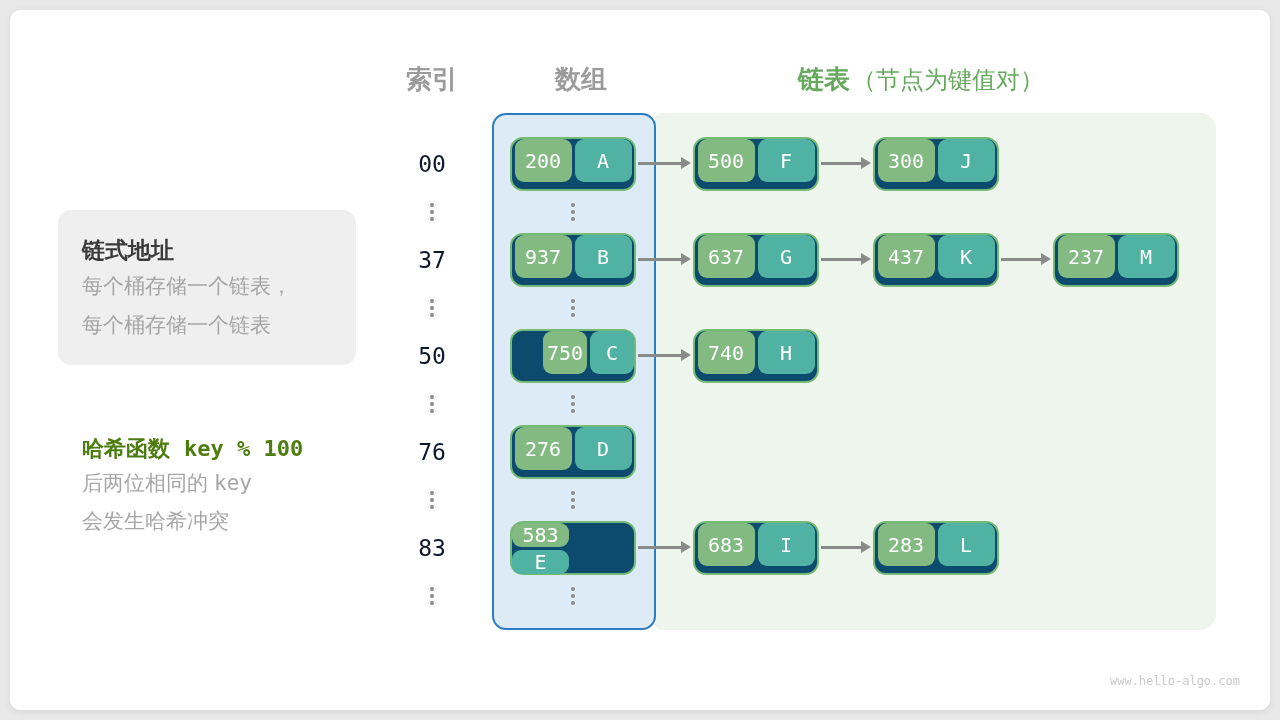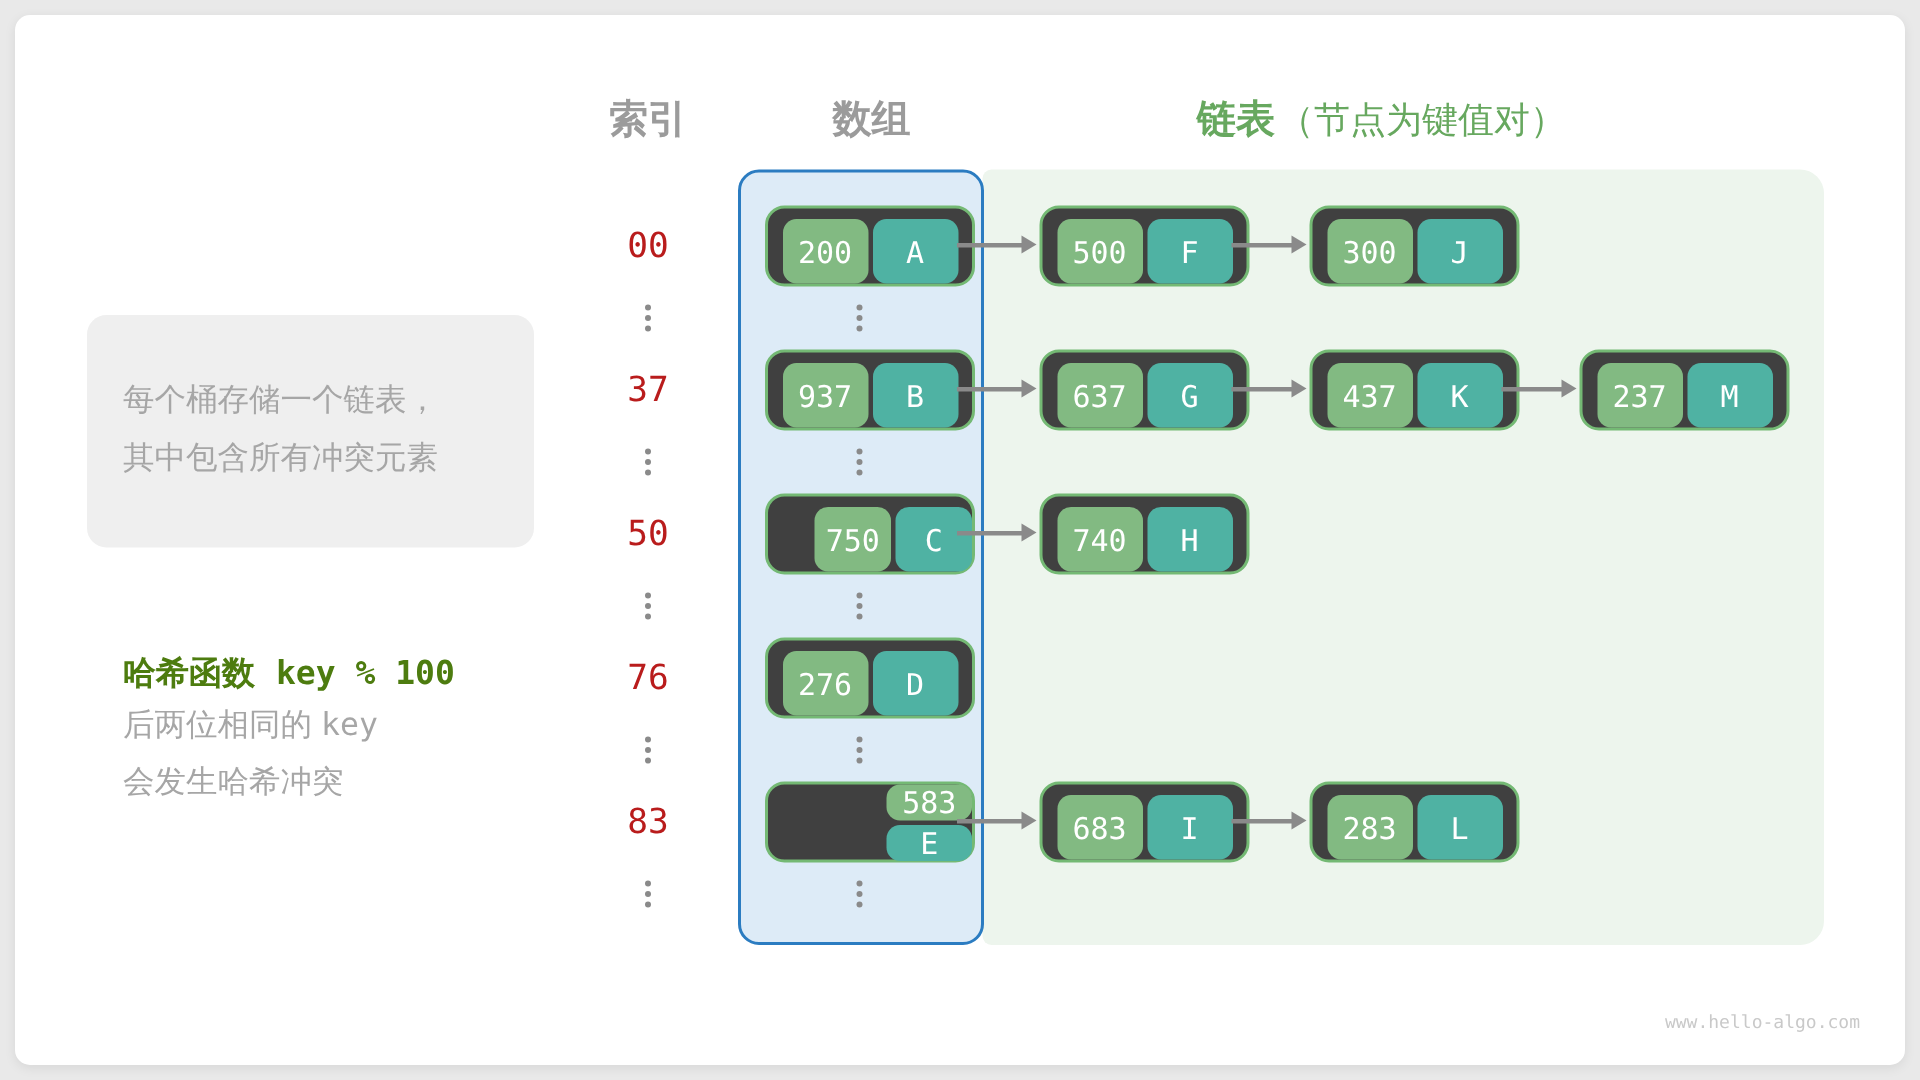--- a/index.html
+++ b/index.html
@@ -32,27 +32,27 @@
   }
   .array-box{
     left:482px;top:103px;width:164px;height:517px;
     background:#ddebf7;border:2.5px solid #2b7cc1;border-radius:14px;
     box-sizing:border-box;
   }
 
   
   .idx{
     position:absolute;transform:translate(-50%,-50%);
-    font-family:"DejaVu Sans Mono",monospace;font-size:23px;color:#b91c1c;
+    font-family:"DejaVu Sans Mono",monospace;font-size:23px;color:#0f172a;
     white-space:nowrap;
   }
   .node{
-    position:absolute;width:140px;height:54px;box-sizing:border-box;
-    background:#404040;border:2px solid #74b974;border-radius:13px;
-    display:flex;align-items:flex-end;justify-content:center;gap:3px;
+    position:absolute;width:126px;height:54px;box-sizing:border-box;
+    background:#0c4a6e;border:2px solid #74b974;border-radius:13px;
+    display:flex;align-items:flex-start;justify-content:center;gap:3px;
   }
   .cell{
     width:57px;height:43px;border-radius:9px;color:#ffffff;
     display:flex;align-items:center;justify-content:center;
     font-family:"DejaVu Sans Mono",monospace;font-size:20px;
   }
   .cell.key{background:#82ba82;}
   .cell.val{background:#4fb2a3;}
   .arrow{position:absolute;height:3px;background:#8a8a8a;}
   .arrow::after{
@@ -211,22 +211,23 @@
         <i></i>
       </div>
       <div class="dots" style="left: 563px; top: 586px;">
         <i></i>
         <i></i>
         <i></i>
       </div>
     </div>
 
   <div class="info-box">
+    <div class="info-title">链式地址</div>
     <div class="info-line">每个桶存储一个链表，</div>
-    <div class="info-line">其中包含所有冲突元素</div>
+    <div class="info-line">每个桶存储一个链表</div>
   </div>
 
   <div class="hash-note">
     <div class="hash-title"><span>哈希函数</span><span class="code">key % 100</span></div>
     <div class="hash-line"><span>后两位相同的</span><span class="code">key</span></div>
     <div class="hash-line">会发生哈希冲突</div>
   </div>
 
   <div class="watermark">www.hello-algo.com</div>
 </div>

